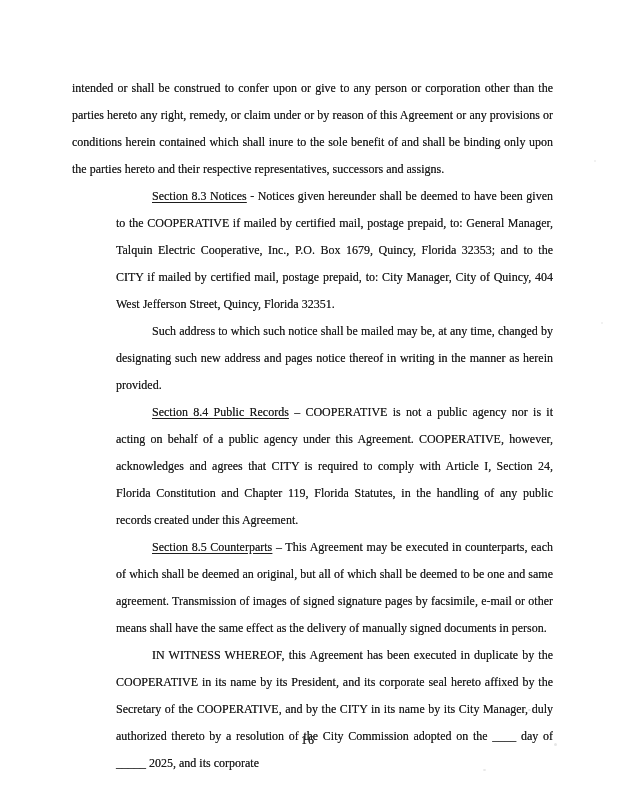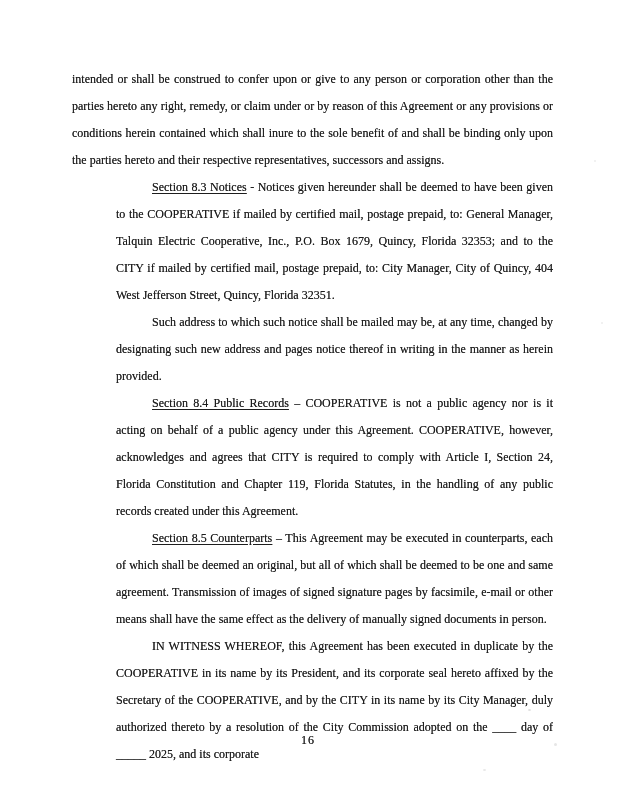--- a/index.html
+++ b/index.html
@@ -12,21 +12,21 @@
     width: 624px;
     height: 807px;
     background: #ffffff;
     overflow: hidden;
     font-family: "Liberation Serif", "DejaVu Serif", serif;
     color: #1d1d1d;
   }
   .text-block {
     position: absolute;
     left: 72px;
-    top: 66px;
+    top: 75px;
     width: 481px;
     font-size: 12px;
     line-height: 27px;
     text-align: justify;
     text-shadow: 0 0 0.6px rgba(30,30,30,0.75); 
   }
   .para {
     margin: 0;
     padding: 0;
   }

